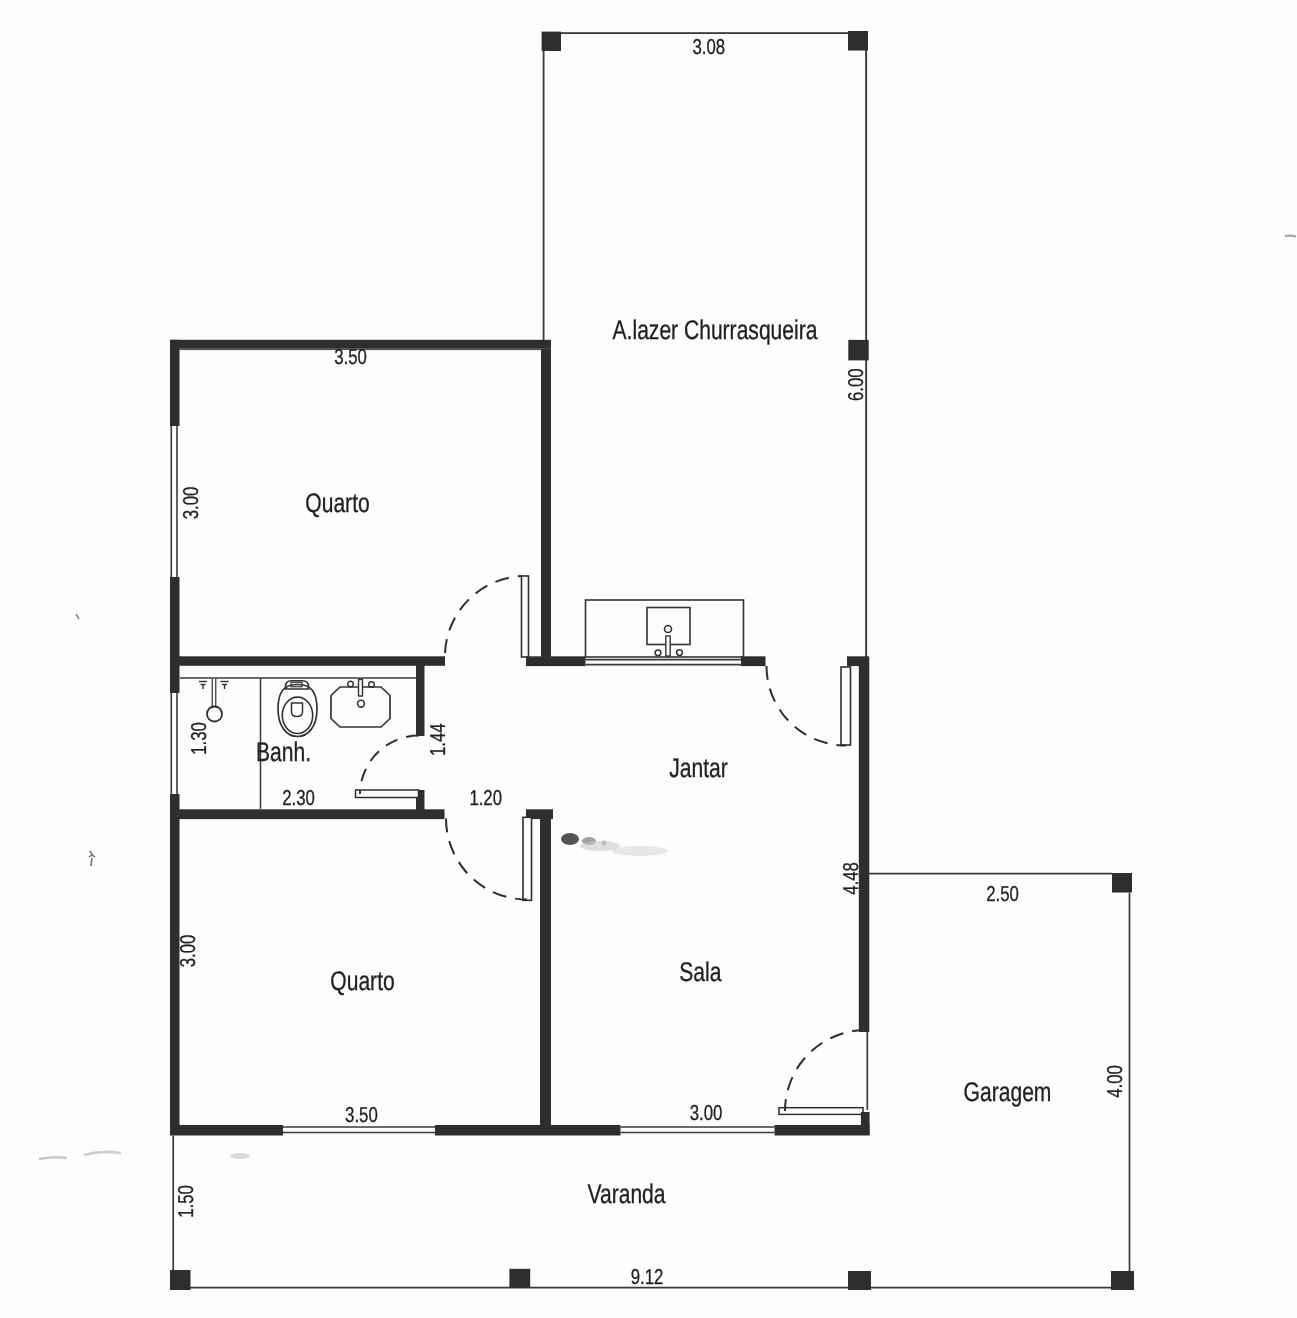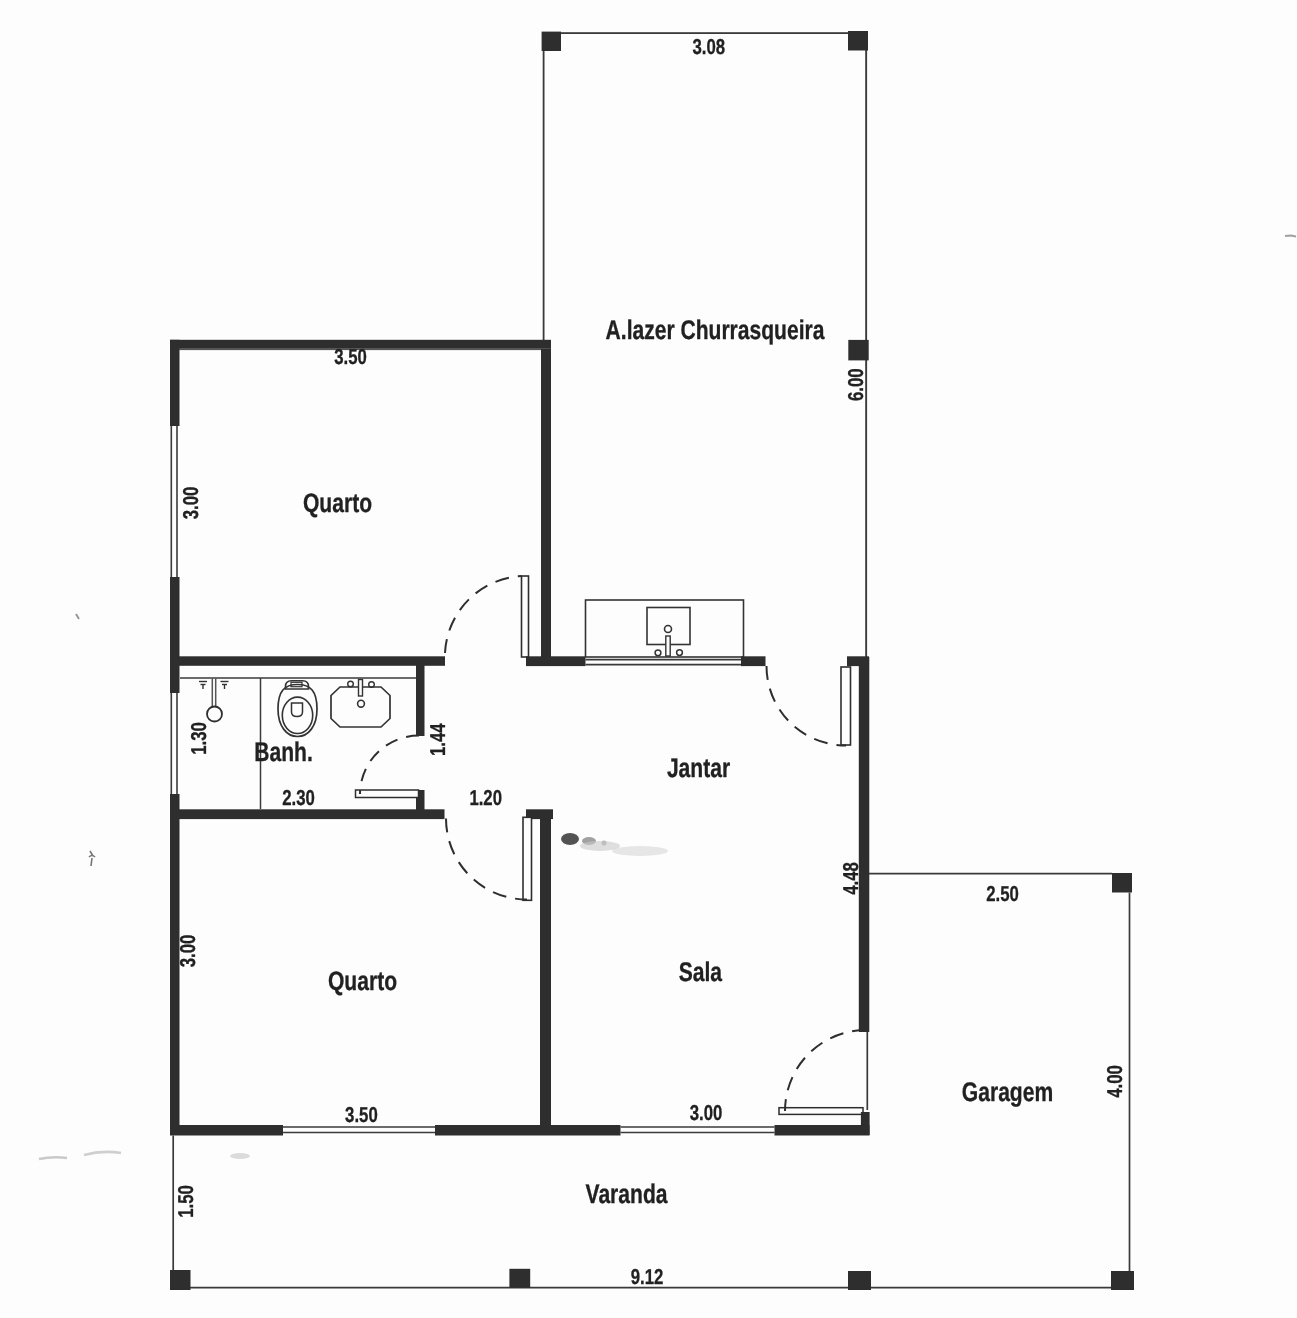--- a/index.html
+++ b/index.html
@@ -1,16 +1,16 @@
 <!DOCTYPE html>
 <html><head>
 <meta charset="utf-8">
 <style>
   html,body{margin:0;padding:0;background:#ffffff;}
-  .page{position:relative;width:1297px;height:1318px;background:#c4b5fd;overflow:hidden;font-weight:bold;}
+  .page{position:relative;width:1297px;height:1318px;background:#c4b5fd;overflow:hidden;}
   svg{position:absolute;left:0;top:0;}
   text{font-family:"Liberation Sans", sans-serif;fill:#212121;stroke:#212121;stroke-width:0.3;text-rendering:geometricPrecision;}
 </style>
 </head>
 <body>
 <div class="page">
 <svg width="1297" height="1318" viewBox="0 0 1297 1318">
 
 <rect x="0" y="0" width="1297" height="1318" fill="#fdfdfd"></rect>
 

